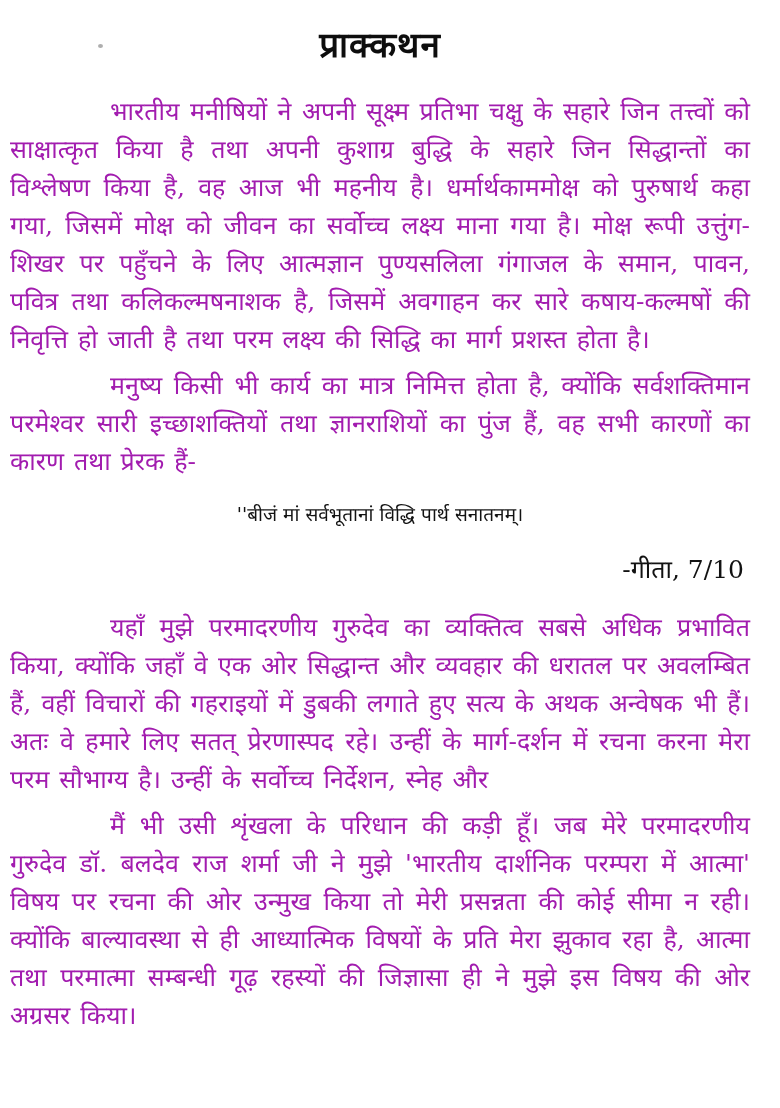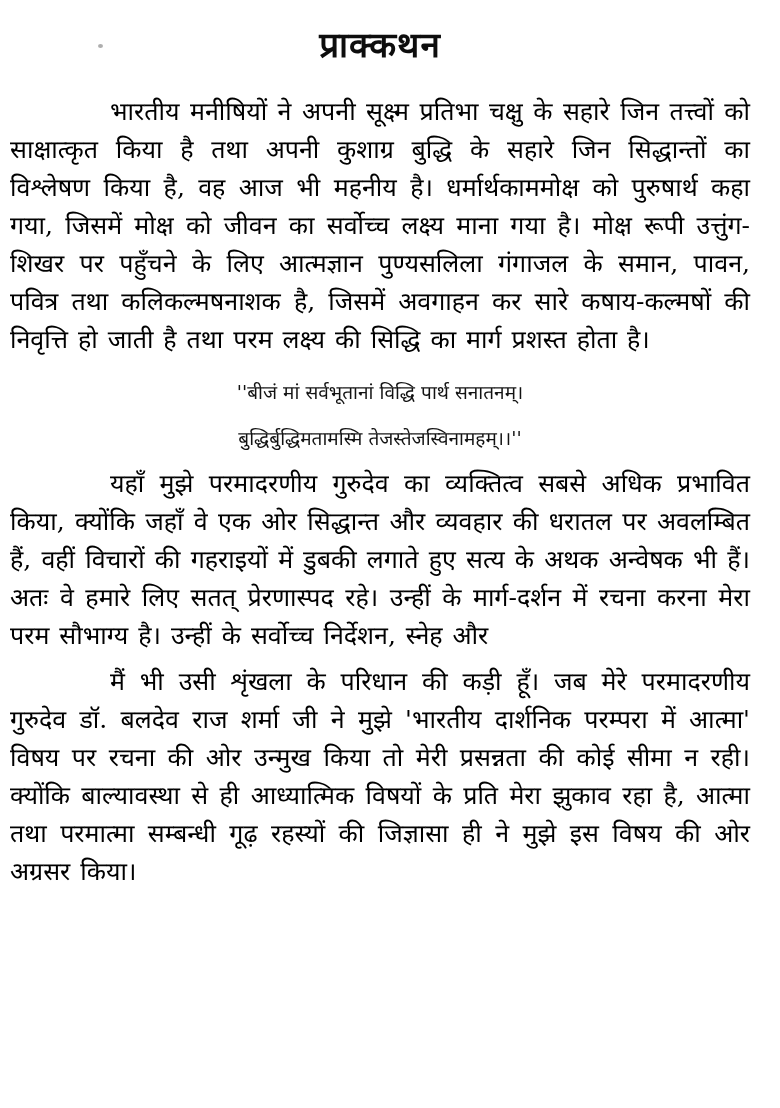--- a/index.html
+++ b/index.html
@@ -40,21 +40,21 @@
     border-radius: 50%;
     opacity: 0.8;
   }
   .body-para {
     font-size: 25px;
     line-height: 38px;
     text-align: justify;
     text-indent: 100px;
     margin: 0 0 8px 0;
     word-spacing: 2px;
-    color: #000000;
+    color: #a21caf;
   }
   .verse-block {
     margin: 10px 0 4px 0;
   }
   .verse-line {
     text-align: center;
     font-size: 19px;
     line-height: 46px;
     color: #121212;
   }
@@ -71,24 +71,25 @@
 <body>
 
 <div class="page">
 
   <span class="scan-speck"></span>
 
   <h1 class="page-title">प्राक्कथन</h1>
 
   <p class="body-para">भारतीय मनीषियों ने अपनी सूक्ष्म प्रतिभा चक्षु के सहारे जिन तत्त्वों को साक्षात्कृत किया है तथा अपनी कुशाग्र बुद्धि के सहारे जिन सिद्धान्तों का विश्लेषण किया है, वह आज भी महनीय है। धर्मार्थकाममोक्ष को पुरुषार्थ कहा गया, जिसमें मोक्ष को जीवन का सर्वोच्च लक्ष्य माना गया है। मोक्ष रूपी उत्तुंग-शिखर पर पहुँचने के लिए आत्मज्ञान पुण्यसलिला गंगाजल के समान, पावन, पवित्र तथा कलिकल्मषनाशक है, जिसमें अवगाहन कर सारे कषाय-कल्मषों की निवृत्ति हो जाती है तथा परम लक्ष्य की सिद्धि का मार्ग प्रशस्त होता है।</p>
 
+  <p class="body-para">मनुष्य किसी भी कार्य का मात्र निमित्त होता है, क्योंकि सर्वशक्तिमान परमेश्वर सारी इच्छाशक्तियों तथा ज्ञानराशियों का पुंज हैं, वह सभी कारणों का कारण तथा प्रेरक हैं-</p>
 
   <div class="verse-block">
     <div class="verse-line">''बीजं मां सर्वभूतानां विद्धि पार्थ सनातनम्।</div>
-    <div class="verse-line">बुद्धिर्बुद्धिमतामस्मि तेजस्तेजस्विनामहम्।।''</div>
   </div>
 
+  <div class="verse-attribution">-गीता, 7/10</div>
 
   <p class="body-para">यहाँ मुझे परमादरणीय गुरुदेव का व्यक्तित्व सबसे अधिक प्रभावित किया, क्योंकि जहाँ वे एक ओर सिद्धान्त और व्यवहार की धरातल पर अवलम्बित हैं, वहीं विचारों की गहराइयों में डुबकी लगाते हुए सत्य के अथक अन्वेषक भी हैं। अतः वे हमारे लिए सतत् प्रेरणास्पद रहे। उन्हीं के मार्ग-दर्शन में रचना करना मेरा परम सौभाग्य है। उन्हीं के सर्वोच्च निर्देशन, स्नेह और</p>
 
   <p class="body-para">मैं भी उसी शृंखला के परिधान की कड़ी हूँ। जब मेरे परमादरणीय गुरुदेव डॉ. बलदेव राज शर्मा जी ने मुझे 'भारतीय दार्शनिक परम्परा में आत्मा' विषय पर रचना की ओर उन्मुख किया तो मेरी प्रसन्नता की कोई सीमा न रही। क्योंकि बाल्यावस्था से ही आध्यात्मिक विषयों के प्रति मेरा झुकाव रहा है, आत्मा तथा परमात्मा सम्बन्धी गूढ़ रहस्यों की जिज्ञासा ही ने मुझे इस विषय की ओर अग्रसर किया।</p>
 
 </div>
 
 </body></html>

